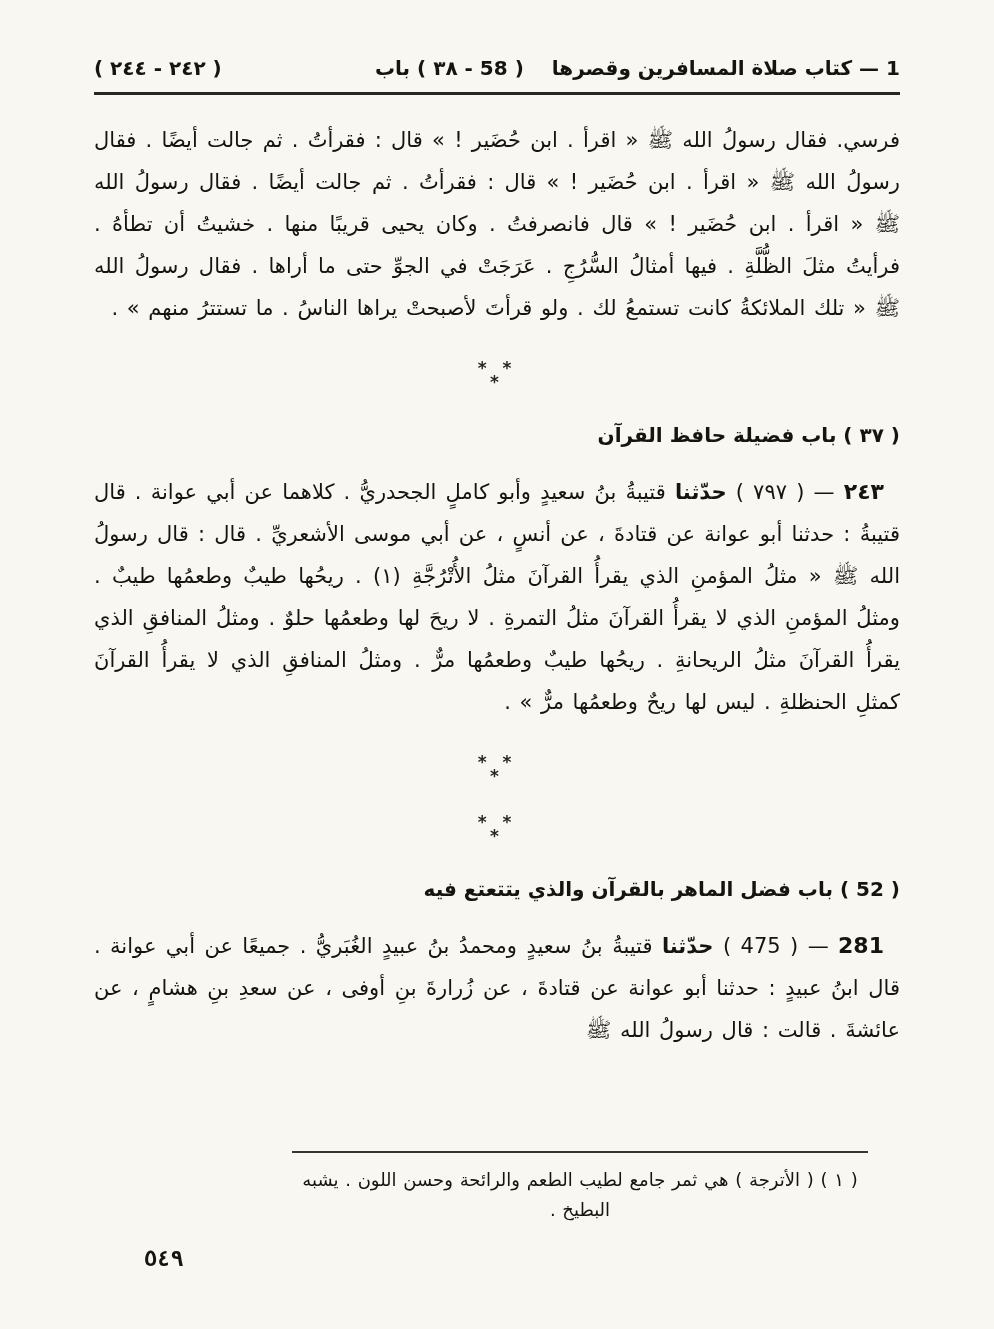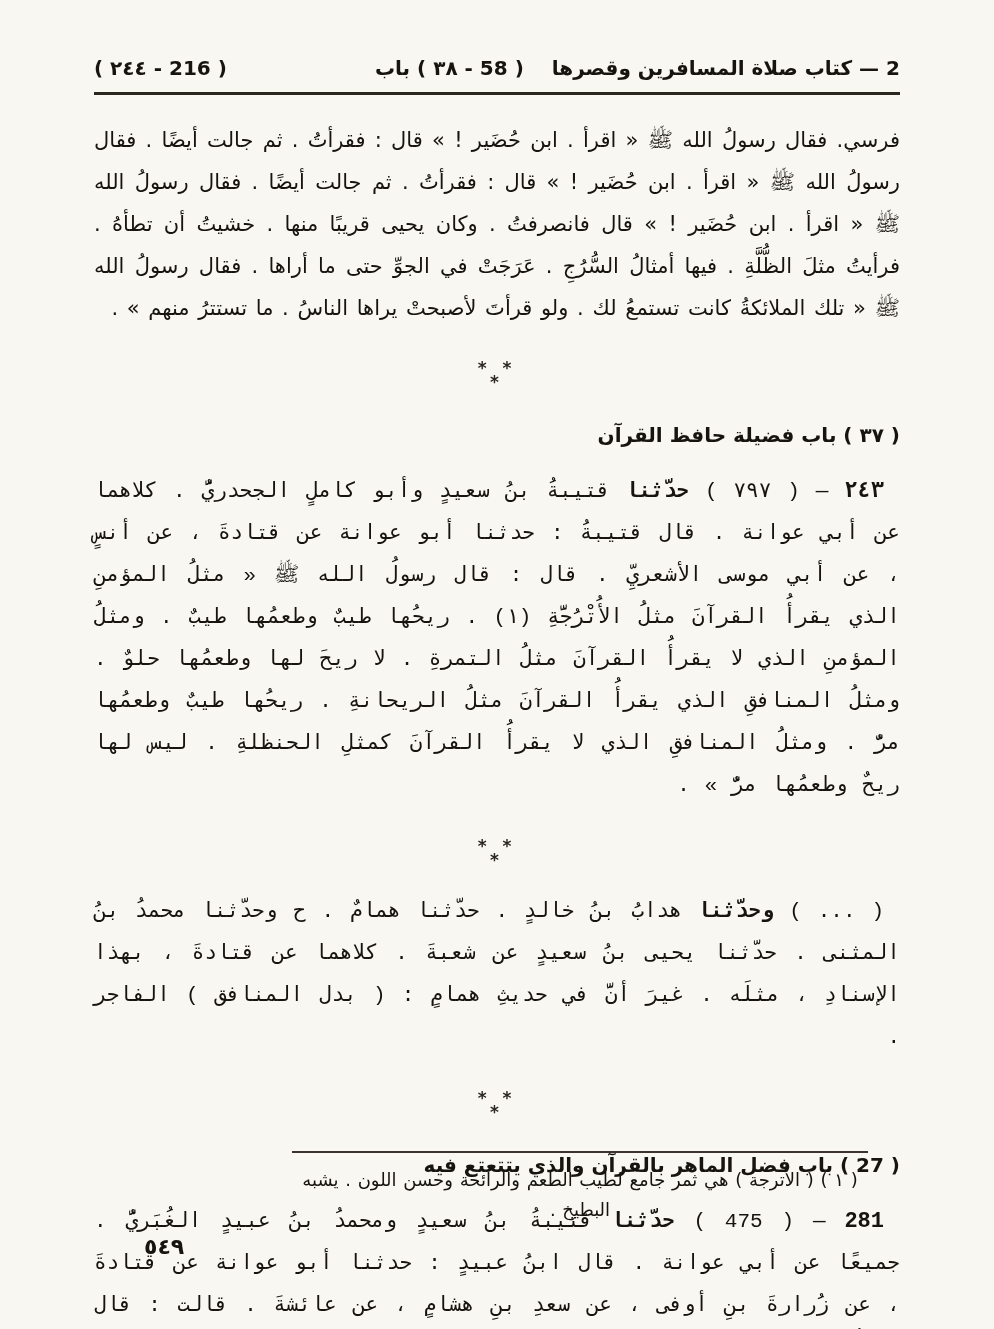--- a/index.html
+++ b/index.html
@@ -21,21 +21,21 @@
     border-bottom:3px solid #2b2620;
     padding-bottom:12px;
   }
   .header-right{display:flex;gap:28px;white-space:nowrap;}
   .para{
     font-size:21px;line-height:42px;
     text-align:justify;text-align-last:right;
     word-spacing:2px;
     margin:24px 0 0;
   }
-  .hadith{text-indent:16px;font-family:Liberation Mono, monospace;}
+  .hadith{text-indent:16px;}
   .h-num{font-weight:bold;font-size:22px;}
   .h-lead{font-weight:bold;}
   .prefix{font-weight:normal;}
   .sep{
     text-align:center;
     margin:32px 0 4px;
     font-weight:bold;font-size:17px;
     letter-spacing:5px;line-height:14px;
     color:#2b2620;
   }
@@ -49,35 +49,35 @@
     right:126px;bottom:104px;
     width:576px;
   }
   .footnote-rule{border-top:2px solid #3a342c;margin-bottom:12px;}
   .footnote{
     margin:0;font-size:18px;line-height:30px;
     text-align:center;word-spacing:1px;
   }
   .page-number{
     position:absolute;
-    left:144px;bottom:70px;
-    font-weight:bold;font-size:22px;
+    left:144px;bottom:56px;
+    font-weight:bold;font-size:22px;font-family:Liberation Mono, monospace;
   }
 </style>
 </head>
 <body>
 
 <div class="page">
 
   <div class="header">
     <div class="header-right">
-      <span>2 — كتاب صلاة المسافرين وقصرها</span>
+      <span>1 — كتاب صلاة المسافرين وقصرها</span>
       <span>( 58 - ٣٨ ) باب</span>
     </div>
-    <div class="header-left">( 216 - ٢٤٤ )</div>
+    <div class="header-left">( ٢٤٢ - ٢٤٤ )</div>
   </div>
 
   <p class="para">فرسي. فقال رسولُ الله ﷺ « اقرأ . ابن حُضَير ! » قال : فقرأتُ . ثم جالت أيضًا . فقال رسولُ الله ﷺ « اقرأ . ابن حُضَير ! » قال : فقرأتُ . ثم جالت أيضًا . فقال رسولُ الله ﷺ « اقرأ . ابن حُضَير ! » قال فانصرفتُ . وكان يحيى قريبًا منها . خشيتُ أن تطأهُ . فرأيتُ مثلَ الظُّلَّةِ . فيها أمثالُ السُّرُجِ . عَرَجَتْ في الجوِّ حتى ما أراها . فقال رسولُ الله ﷺ « تلك الملائكةُ كانت تستمعُ لك . ولو قرأتَ لأصبحتْ يراها الناسُ . ما تستترُ منهم » .</p>
 
   <div class="sep">
     <div>* *</div>
     <div>*</div>
   </div>
 
   <div class="heading">( ٣٧ ) باب فضيلة حافظ القرآن</div>
@@ -87,32 +87,27 @@
     <span class="h-ref">— ( ٧٩٧ )</span>
     <span class="h-lead">حدّثنا</span>
     <span>قتيبةُ بنُ سعيدٍ وأبو كاملٍ الجحدريُّ . كلاهما عن أبي عوانة . قال قتيبةُ : حدثنا أبو عوانة عن قتادةَ ، عن أنسٍ ، عن أبي موسى الأشعريِّ . قال : قال رسولُ الله ﷺ « مثلُ المؤمنِ الذي يقرأُ القرآنَ مثلُ الأُتْرُجَّةِ (١) . ريحُها طيبٌ وطعمُها طيبٌ . ومثلُ المؤمنِ الذي لا يقرأُ القرآنَ مثلُ التمرةِ . لا ريحَ لها وطعمُها حلوٌ . ومثلُ المنافقِ الذي يقرأُ القرآنَ مثلُ الريحانةِ . ريحُها طيبٌ وطعمُها مرٌّ . ومثلُ المنافقِ الذي لا يقرأُ القرآنَ كمثلِ الحنظلةِ . ليس لها ريحٌ وطعمُها مرٌّ » .</span>
   </p>
 
   <div class="sep">
     <div>* *</div>
     <div>*</div>
   </div>
 
-  <p class="para hadith">
-    <span class="prefix">( ... )</span>
-    <span class="h-lead">وحدّثنا</span>
-    <span>هدابُ بنُ خالدٍ . حدّثنا همامٌ . ح وحدّثنا محمدُ بنُ المثنى . حدّثنا يحيى بنُ سعيدٍ عن شعبةَ . كلاهما عن قتادةَ ، بهذا الإسنادِ ، مثلَه . غيرَ أنَّ في حديثِ همامٍ : ( بدل المنافق ) الفاجر .</span>
-  </p>
 
   <div class="sep">
     <div>* *</div>
     <div>*</div>
   </div>
 
-  <div class="heading">( 27 ) باب فضل الماهر بالقرآن والذي يتتعتع فيه</div>
+  <div class="heading">( 52 ) باب فضل الماهر بالقرآن والذي يتتعتع فيه</div>
 
   <p class="para hadith">
     <span class="h-num">281</span>
     <span class="h-ref">— ( 475 )</span>
     <span class="h-lead">حدّثنا</span>
     <span>قتيبةُ بنُ سعيدٍ ومحمدُ بنُ عبيدٍ الغُبَريُّ . جميعًا عن أبي عوانة . قال ابنُ عبيدٍ : حدثنا أبو عوانة عن قتادةَ ، عن زُرارةَ بنِ أوفى ، عن سعدِ بنِ هشامٍ ، عن عائشةَ . قالت : قال رسولُ الله ﷺ</span>
   </p>
 
   <div class="footnote-area">
     <div class="footnote-rule"></div>

